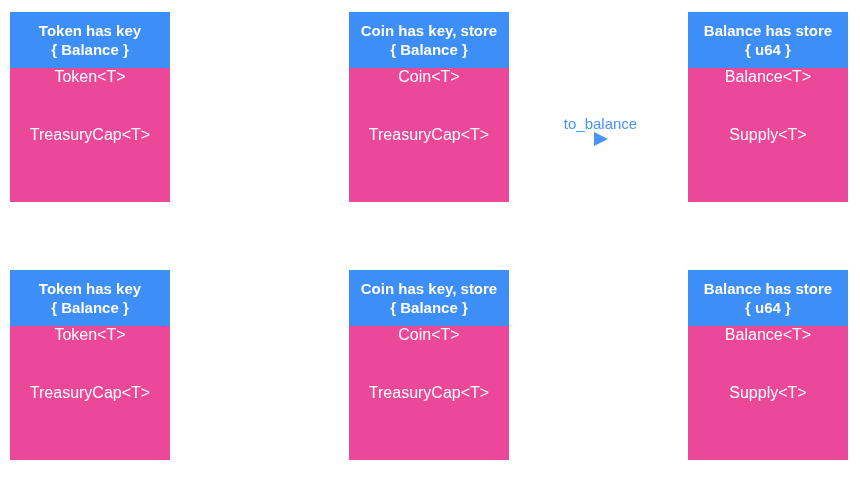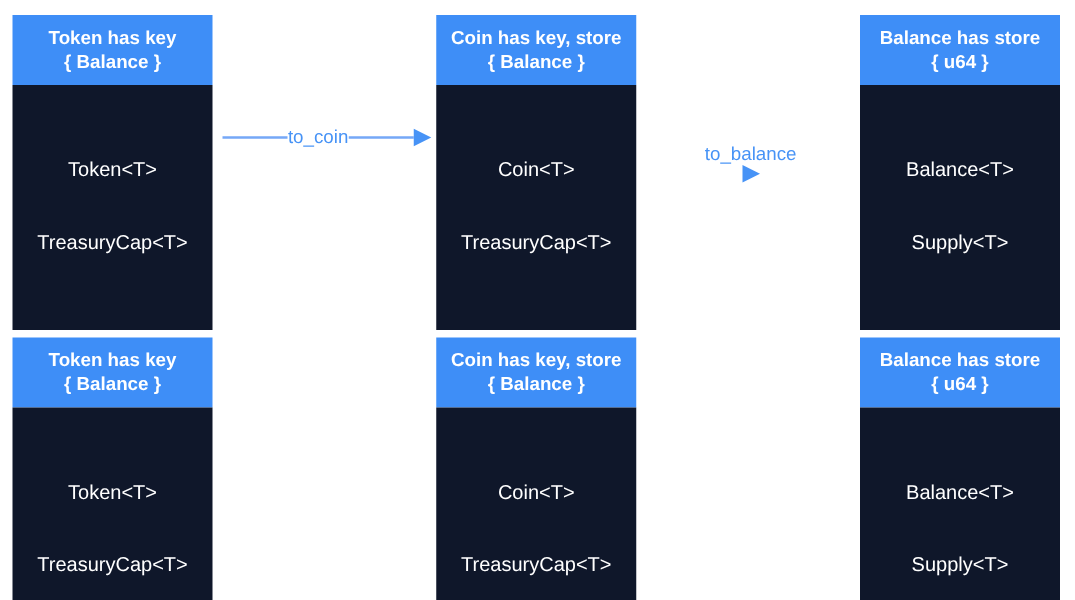--- a/index.html
+++ b/index.html
@@ -8,41 +8,41 @@
     font-family: "Liberation Sans", "DejaVu Sans", sans-serif;
     width: 860px; height: 480px; overflow: hidden;
   }
   .canvas {
     position: relative;
     width: 860px; height: 480px;
     background: #ffffff;
   }
   .node {
     position: absolute;
-    width: 160px; height: 252px;
+    width: 160px; height: 190px;
     display: flex; flex-direction: column;
   }
   .node-header {
     height: 56px;
     background: #3e8ef7;
     color: #ffffff;
     font-weight: bold;
     font-size: 15px;
     line-height: 19px;
     display: flex; flex-direction: column;
     align-items: center; justify-content: center;
     text-align: center;
   }
   .node-body {
     flex: 1;
-    background: #0f172a;
+    background: #ec4899;
     color: #ffffff;
     font-size: 16px;
     display: flex; flex-direction: column;
-    align-items: center; justify-content: center;
+    align-items: center; 
     gap: 40px;
     text-align: center;
   }
   .arrow {
     position: absolute;
     height: 16px;
     display: flex;
     align-items: center;
   }
   .arrow .line {
@@ -86,26 +86,20 @@
     <div class="node-header">
       <span>Token has key</span>
       <span>{ Balance }</span>
     </div>
     <div class="node-body">
       <span>Token&lt;T&gt;</span>
       <span>TreasuryCap&lt;T&gt;</span>
     </div>
   </div>
 
-  <div class="arrow pos-r1-a1">
-    <div class="line"></div>
-    <span class="arrow-label">to_coin</span>
-    <div class="line"></div>
-    <div class="head right"></div>
-  </div>
 
   <div class="node pos-r1-b2">
     <div class="node-header">
       <span>Coin has key, store</span>
       <span>{ Balance }</span>
     </div>
     <div class="node-body">
       <span>Coin&lt;T&gt;</span>
       <span>TreasuryCap&lt;T&gt;</span>
     </div>

